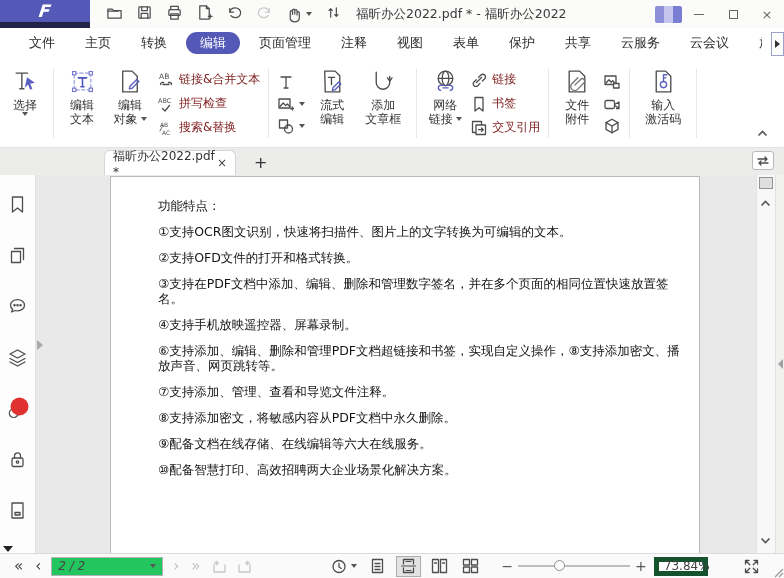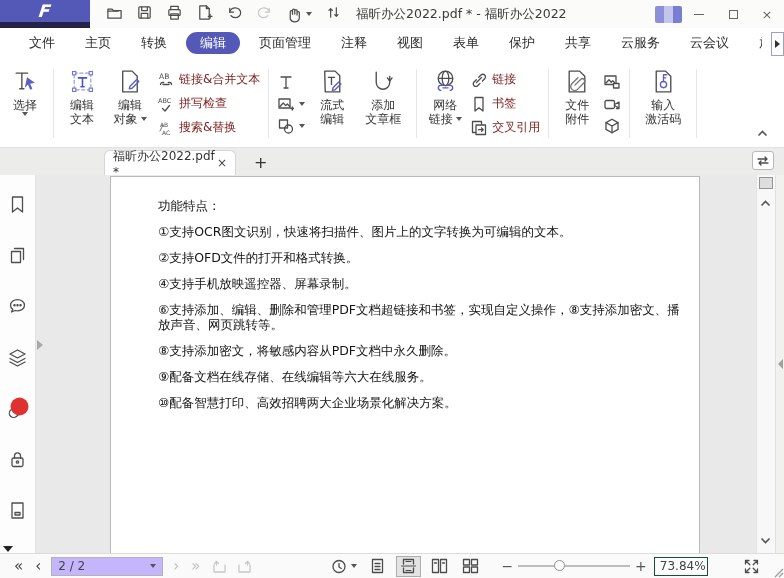--- a/index.html
+++ b/index.html
@@ -83,32 +83,32 @@
   .vs-up { position:absolute; top:17px; left:3px; }
   .vs-down { position:absolute; bottom:5px; left:3px; }
   .chev { width:11px; height:7px; fill:none; stroke:#555; stroke-width:1.6; }
   .rightstrip { width:9px; flex:0 0 9px; background:#f1f1f0; border-left:1px solid #e0e0e0; display:flex; align-items:center; justify-content:center; }
   .tri-left { width:0; height:0; border-top:5px solid transparent; border-bottom:5px solid transparent; border-right:5px solid #a0a0a0; }
 
   
   .statusbar { height:25px; flex:0 0 25px; background:#fafafa; border-top:1px solid #dcdcdc; display:flex; align-items:center; padding:0 8px; font-size:12px; color:#444; position:relative; }
   .navg { font-size:15px; line-height:1; color:#3d3d3d; padding:0 6px; }
   .navg.dis { color:#c0c0c0; }
-  .pagebox { width:112px; height:19px; border:1px solid #b3b3b3; background:#c4b5fd; display:flex; align-items:center; padding:0 6px; margin:0 4px; }
+  .pagebox { width:112px; height:19px; border:1px solid #b3b3b3; background:#22c55e; display:flex; align-items:center; padding:0 6px; margin:0 4px;font-style:italic; }
   .pagebox .crt { margin-left:auto; }
   .sb-ic { padding:0 5px; display:flex; align-items:center; }
   .sb-ic svg { width:16px; height:15px; }
   .layoutbtn { width:25px; height:21px; display:flex; align-items:center; justify-content:center; margin:0 3px; border:1px solid transparent; }
   .layoutbtn.sel { background:#e3e3e3; border:1px solid #adadad; }
   .layoutbtn svg { width:17px; height:16px; }
   .zoomctl { display:flex; align-items:center; margin-left:10px; }
   .zoomsign { font-size:14px; color:#555; padding:0 5px; }
   .ztrack { width:112px; height:2px; background:#bdbdbd; position:relative; }
   .zhandle { position:absolute; left:36px; top:-5px; width:11px; height:11px; border-radius:50%; background:#fdfdfd; border:1px solid #8f8f8f; }
-  .zoombox { width:54px; height:19px; border:1px solid #14532d; background:#fff; display:flex; align-items:center; padding-left:5px; margin-left:2px; font-size:12px; }
+  .zoombox { width:54px; height:19px; border:5px solid #14532d; background:#fff; display:flex; align-items:center; padding-left:5px; margin-left:2px; font-size:12px; }
   .fsbtn { margin-left:36px; display:flex; align-items:center; }
   .fsbtn svg { width:15px; height:15px; }
   .grip { position:absolute; right:0; bottom:0; width:14px; height:14px; }
 </style>
 </head>
 <body>
 
 <div class="app">
 
   <div class="titlebar">
@@ -458,22 +458,24 @@
       <span class="sb-more"></span>
     </div>
     <span class="panel-handle-left"></span>
 
     <div class="viewport">
       <div class="page">
         <div class="pagetext">
           <p>功能特点：</p>
           <p>①支持OCR图文识别，快速将扫描件、图片上的文字转换为可编辑的文本。</p>
           <p>②支持OFD文件的打开和格式转换。</p>
+          <p>③支持在PDF文档中添加、编辑、删除和管理数字签名，并在多个页面的相同位置快速放置签名。</p>
           <p>④支持手机放映遥控器、屏幕录制。</p>
           <p>⑥支持添加、编辑、删除和管理PDF文档超链接和书签，实现自定义操作，⑧支持添加密文、播放声音、网页跳转等。</p>
+          <p>⑦支持添加、管理、查看和导览文件注释。</p>
           <p>⑧支持添加密文，将敏感内容从PDF文档中永久删除。</p>
           <p>⑨配备文档在线存储、在线编辑等六大在线服务。</p>
           <p>⑩配备智慧打印、高效招聘两大企业场景化解决方案。</p>
         </div>
       </div>
     </div>
 
     <div class="vscroll">
       <div class="vthumb"></div>
       <span class="vs-up"><svg class="chev" viewBox="0 0 11 7">

